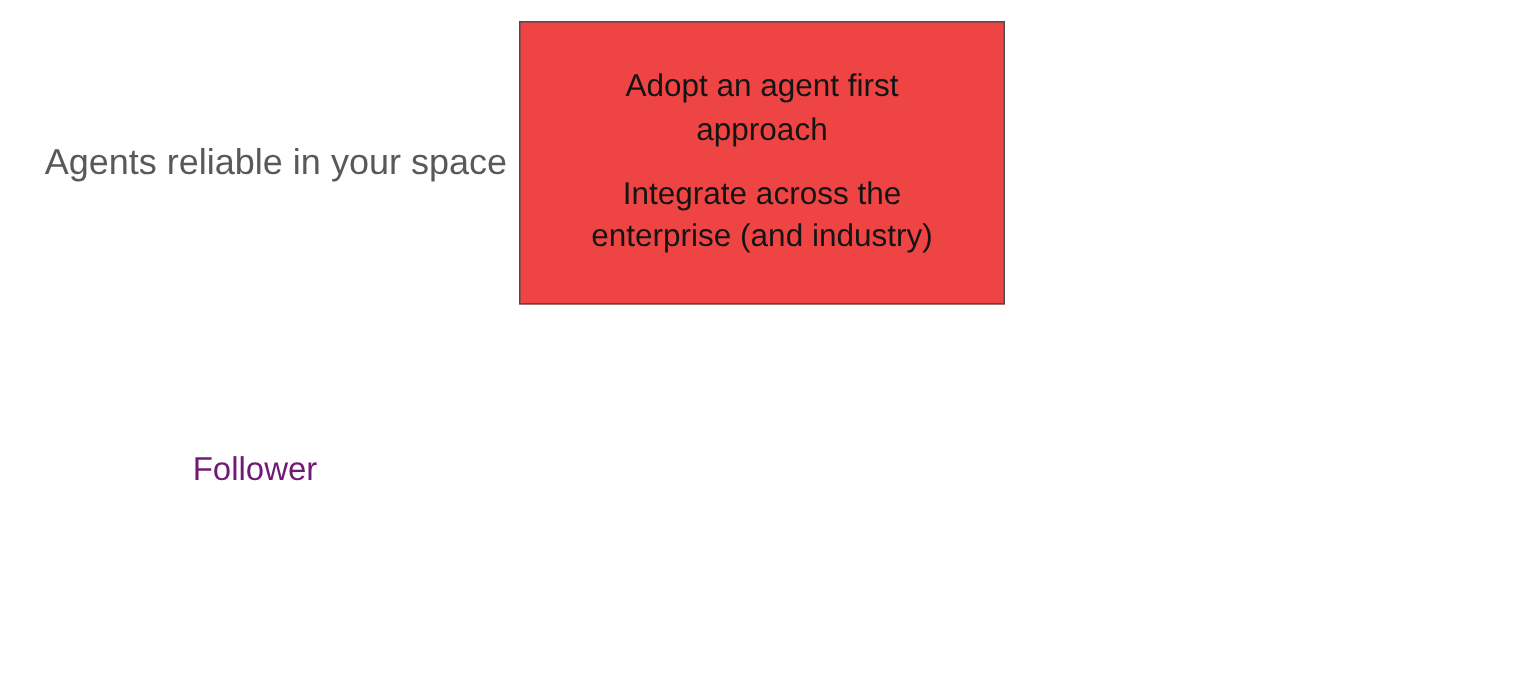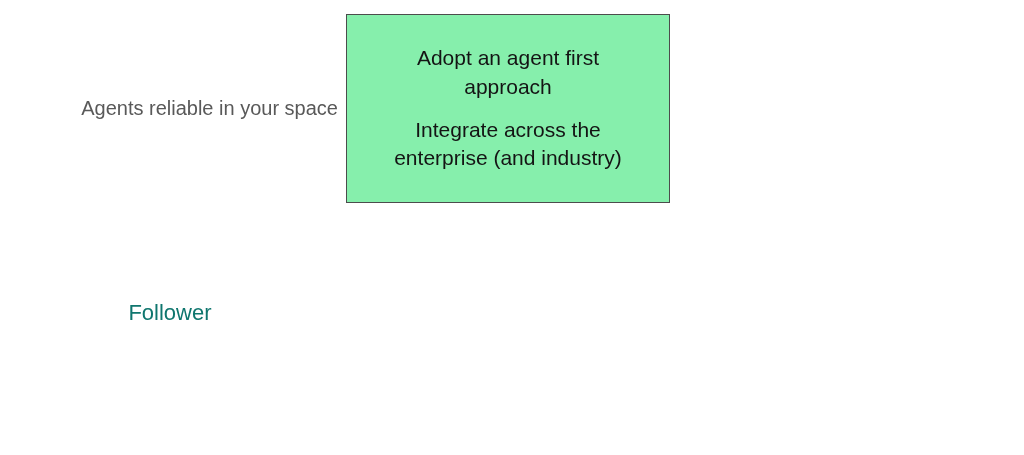--- a/index.html
+++ b/index.html
@@ -23,26 +23,26 @@
     grid-template-columns: 340px 324px 321px;
     grid-template-rows: 189px 189px 40px;
     column-gap: 6px;
     row-gap: 10px;
   }
   .row-label {
     display: flex;
     align-items: center;
     justify-content: flex-end;
     padding-right: 2px;
-    font-size: 20px;
+    font-size: 24px;
     color: #595959;
     white-space: nowrap;
   }
   .cell {
-    background: #86efac;
+    background: #ef4444;
     border: 1.5px solid #4c4c4c;
     box-sizing: border-box;
     display: flex;
     flex-direction: column;
     align-items: center;
     justify-content: center;
     text-align: center;
     padding: 8px 18px;
   }
   .cell p {
@@ -50,21 +50,21 @@
     font-size: 21px;
     line-height: 1.38;
     color: #141414;
     white-space: pre-line;
   }
   .col-label {
     display: flex;
     align-items: center;
     justify-content: center;
     font-size: 22px;
-    color: #0f766e;
+    color: #701a75;
     padding-top: 10px;
   }
   .spacer { }
 </style>
 </head>
 <body>
 
 <div class="canvas">
   <div class="matrix-grid">
 

